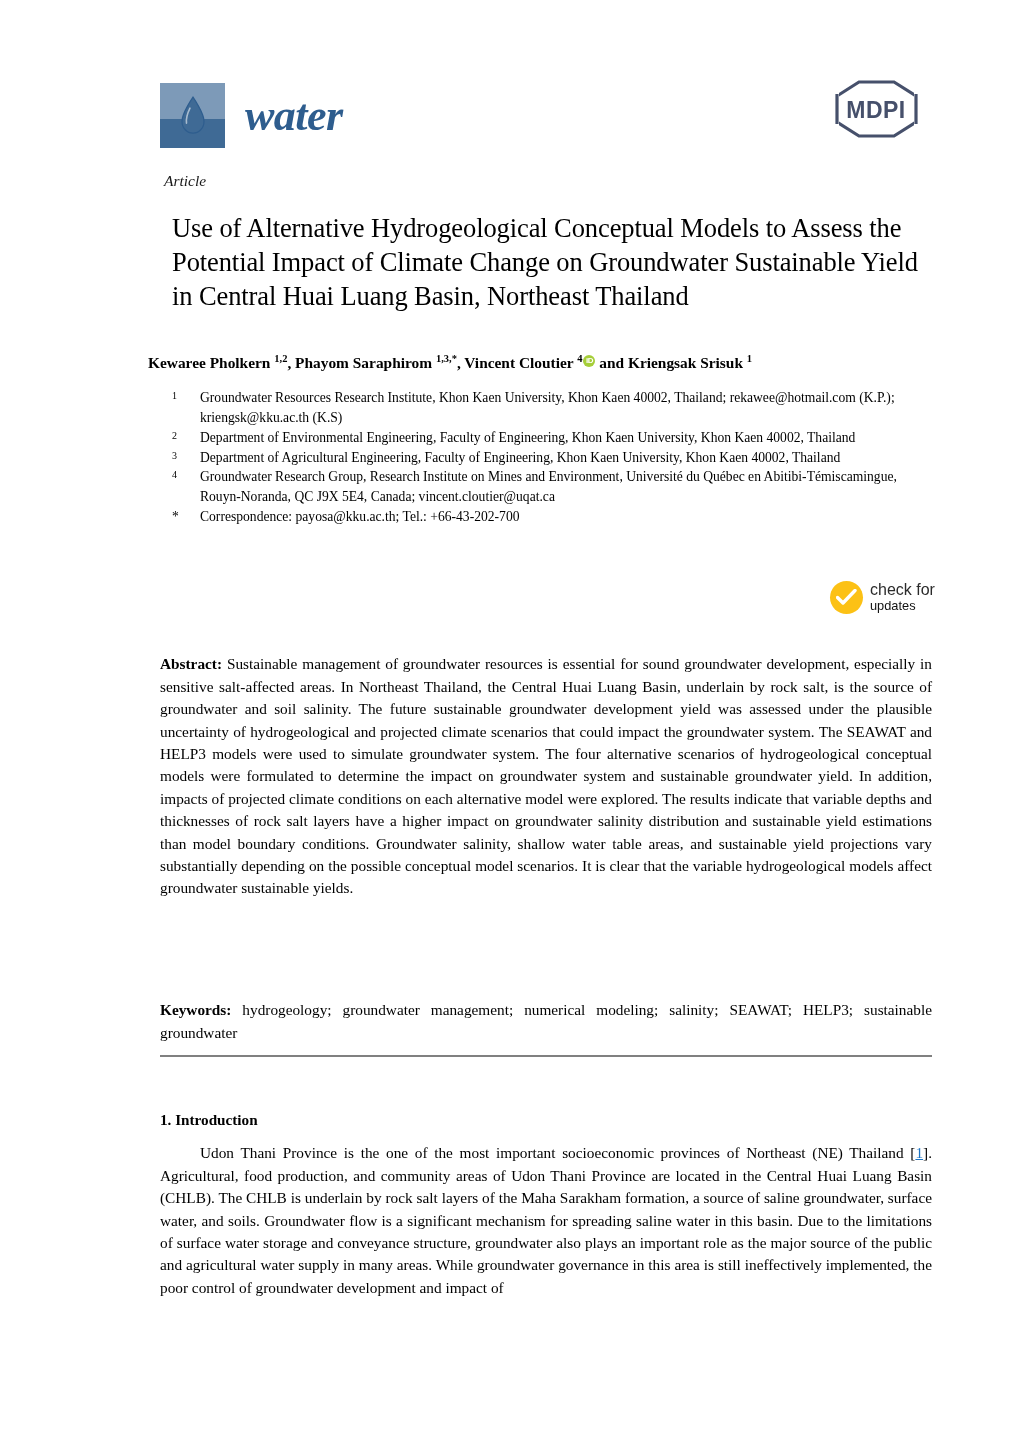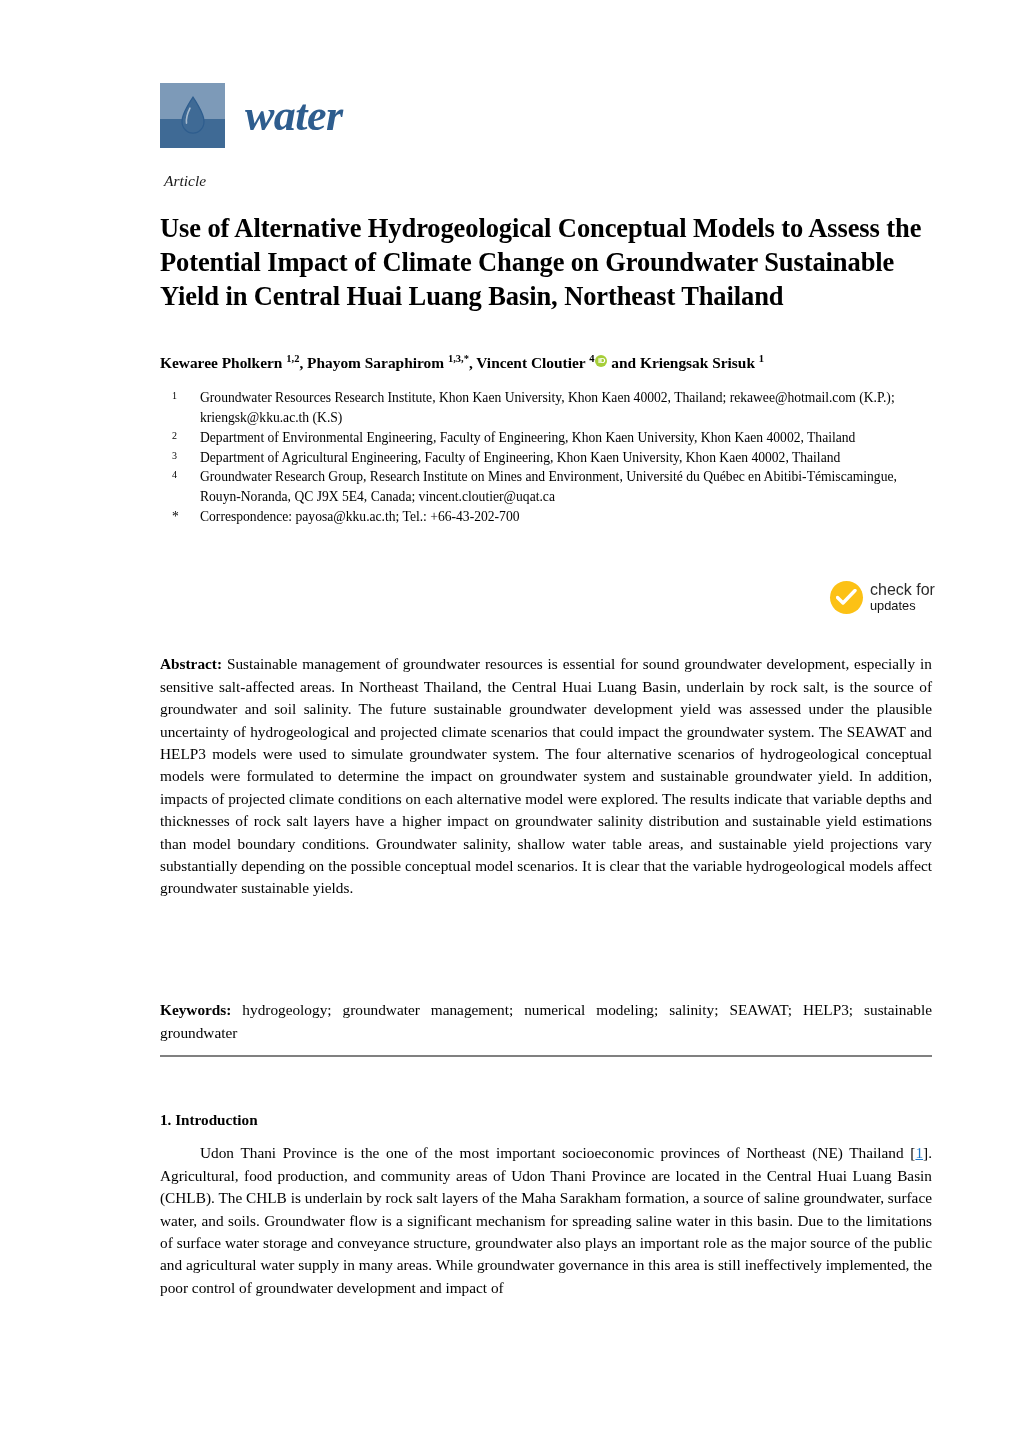--- a/index.html
+++ b/index.html
@@ -83,34 +83,34 @@
   .article-type {
     position: absolute;
     left: 132px;
     top: 172px;
     font-style: italic;
     font-size: 15.5px;
     color: #1a1a1a;
   }
   .paper-title {
     position: absolute;
-    left: 128px;
+    left: 140px;
     top: 193px;
     width: 770px;
     font-size: 26.5px;
-    font-weight: bold;
+    font-weight: normal;
     line-height: 1.29;
     letter-spacing: -0.1px;
     color: #000;
   }
 
   
   .authors {
     position: absolute;
-    left: 128px;
+    left: 116px;
     top: 352px;
     width: 775px;
     font-size: 15.4px;
     font-weight: bold;
     line-height: 1.4;
   }
   .authors sup {
     font-size: 10.5px;
     font-weight: bold;
     vertical-align: super;
@@ -278,20 +278,30 @@
       <div class="logo-mark">
         <div class="water-lower"></div>
         <svg width="30" height="42" viewBox="0 0 30 42">
           <path d="M15 3 C15 3 4 19 4 27 C4 34 9 39 15 39 C21 39 26 34 26 27 C26 19 15 3 15 3 Z" fill="#3f6a95" stroke="#2e5d8e" stroke-width="1.2"></path>
           <path d="M12 14 C9 20 8 25 8.5 29" stroke="#ffffff" stroke-width="1.6" fill="none" opacity="0.55" stroke-linecap="round"></path>
         </svg>
       </div>
       <div class="journal-name">water</div>
     </div>
 
+    <div class="mdpi-logo">
+      <svg width="95" height="62" viewBox="0 0 95 62">
+        <path d="M8 18 L30 4 L65 4 L87 18 L87 44 L65 58 L30 58 L8 44 Z" fill="none" stroke="#46506b" stroke-width="3.2" stroke-linejoin="miter"></path>
+        <rect x="4" y="14" width="6" height="34" fill="#ffffff"></rect>
+        <rect x="85" y="14" width="7" height="34" fill="#ffffff"></rect>
+        <path d="M8 16 L8 46" stroke="#46506b" stroke-width="3.2"></path>
+        <path d="M87 16 L87 46" stroke="#46506b" stroke-width="3.2"></path>
+        <text x="47" y="40" text-anchor="middle" font-family="Liberation Sans, sans-serif" font-size="23" font-weight="bold" fill="#46506b" letter-spacing="0.5">MDPI</text>
+      </svg>
+    </div>
   </div>
 
   <div class="article-type">Article</div>
 
   <h1 class="paper-title">Use of Alternative Hydrogeological Conceptual Models to Assess the Potential Impact of Climate Change on Groundwater Sustainable Yield in Central Huai Luang Basin, Northeast Thailand</h1>
 
   <div class="authors"><span>Kewaree Pholkern </span><sup>1,2</sup><span>, </span><span>Phayom Saraphirom </span><sup>1,3,*</sup><span>, </span><span>Vincent Cloutier </span><sup>4</sup><span class="orcid">iD</span><span> and </span><span>Kriengsak Srisuk </span><sup>1</sup></div>
 
   <div class="affiliations">
       <div class="aff-row">

